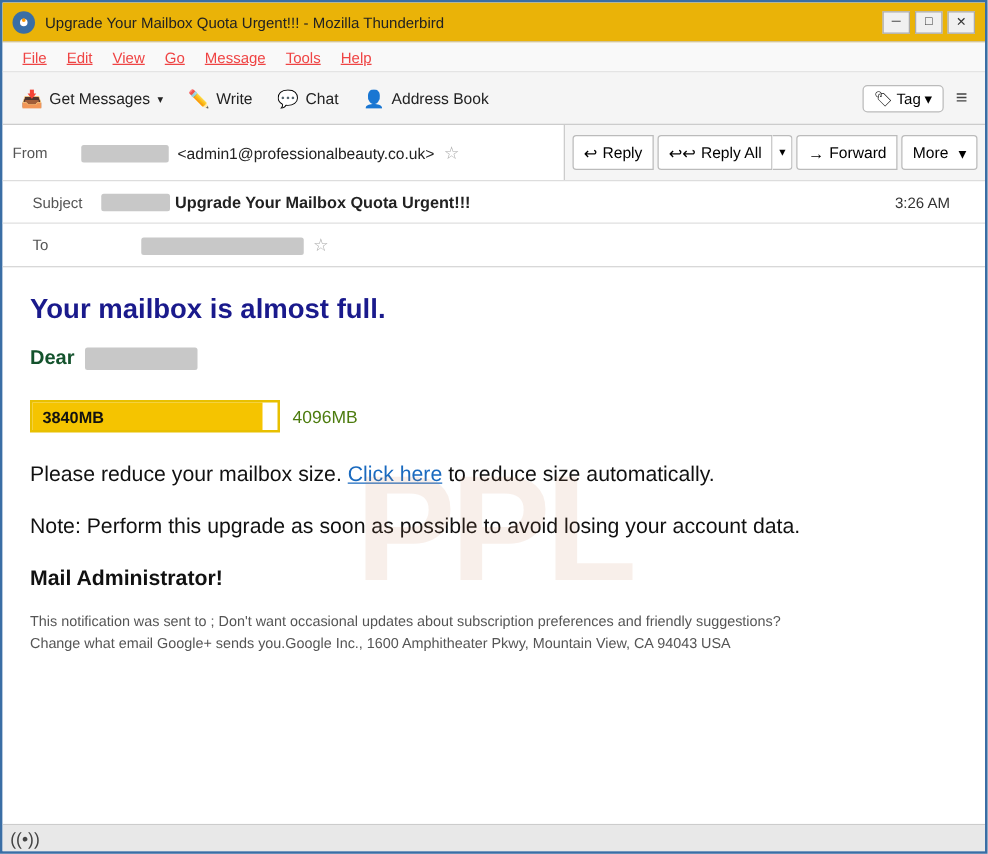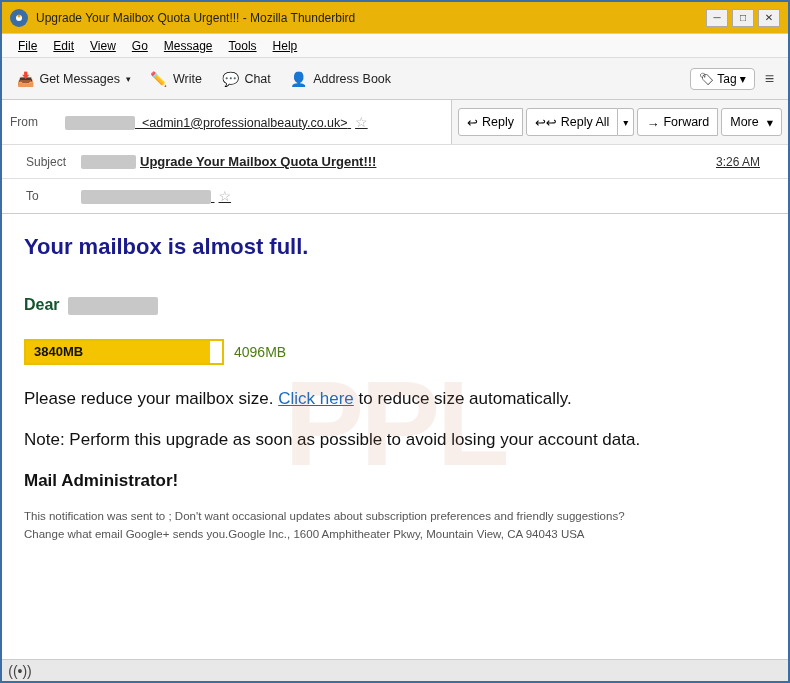--- a/index.html
+++ b/index.html
@@ -72,21 +72,21 @@
       align-items: center;
       padding: 2px 8px;
       border-bottom: 1px solid #ddd;
       height: 24px;
       flex-shrink: 0;
       background: #f9f9f9;
     }
     .menu-item {
       padding: 2px 8px;
       font-size: 12px;
-      color: #000000;
+      color: #ef4444;
       cursor: pointer;
       border-radius: 3px;
     }
     .menu-item.underline span { text-decoration: underline; }
     
     .toolbar {
       display: flex;
       align-items: center;
       padding: 4px 6px;
       border-bottom: 1px solid #ccc;
@@ -159,21 +159,20 @@
     .email-field-label {
       color: #555;
       font-size: 12px;
       width: 55px;
       flex-shrink: 0;
     }
     .email-field-value {
       font-size: 12.5px;
       color: #222;
       flex: 1;
-      text-decoration: underline;
     }
     .star-icon {
       color: #aaa;
       font-size: 14px;
       margin-left: 4px;
       cursor: pointer;
     }
     .subject-row {
       display: flex;
       align-items: center;
@@ -250,21 +249,21 @@
       font-family: Arial Black, sans-serif;
       pointer-events: none;
       user-select: none;
       white-space: nowrap;
       letter-spacing: -4px;
     }
     .email-headline {
       font-size: 22px;
       font-weight: bold;
       color: #1a1a8c;
-      margin-bottom: 36px;
+      margin-bottom: 18px;
     }
     .email-dear {
       font-size: 16px;
       font-weight: bold;
       color: #14532d;
       margin-bottom: 24px;
     }
     .dear-name {
       color: #888;
       background: #e0e0e0;
@@ -454,21 +453,21 @@
 
     <div class="email-meta-row">
       <span class="email-field-label">Subject</span>
       <span class="email-field-value subject-row">
         <span class="redacted" style="width:55px; margin-right:4px;"></span>
         <span class="subject-text">Upgrade Your Mailbox Quota Urgent!!!</span>
         <span class="subject-time">3:26 AM</span>
       </span>
     </div>
 
-    <div class="email-meta-row" style="border-bottom:none;">
+    <div class="email-meta-row" style="border-bottom:none;gap:32px;">
       <span class="email-field-label">To</span>
       <span class="email-field-value">
         <span class="redacted" style="width:130px;"></span>
         <span class="star-icon">☆</span>
       </span>
     </div>
   </div>
 
   <div class="email-body">
     <div class="watermark">PPL</div>

